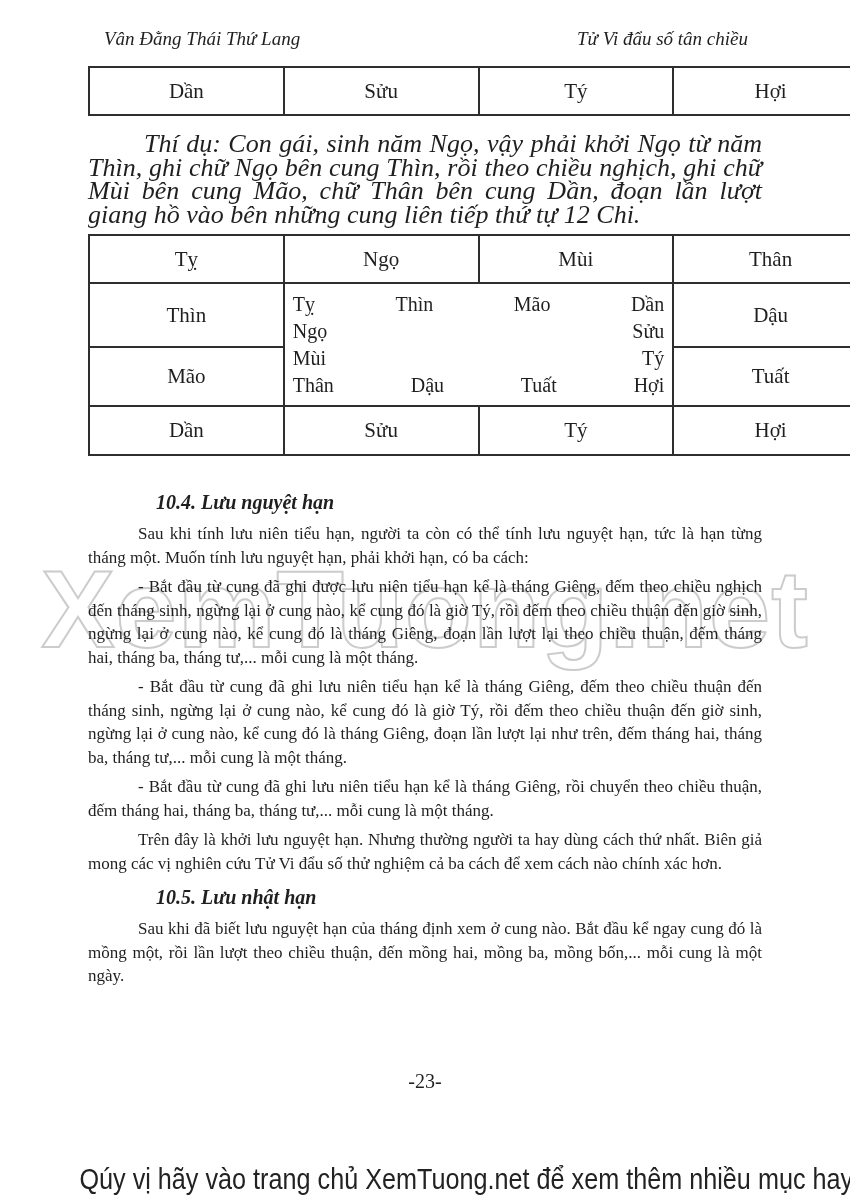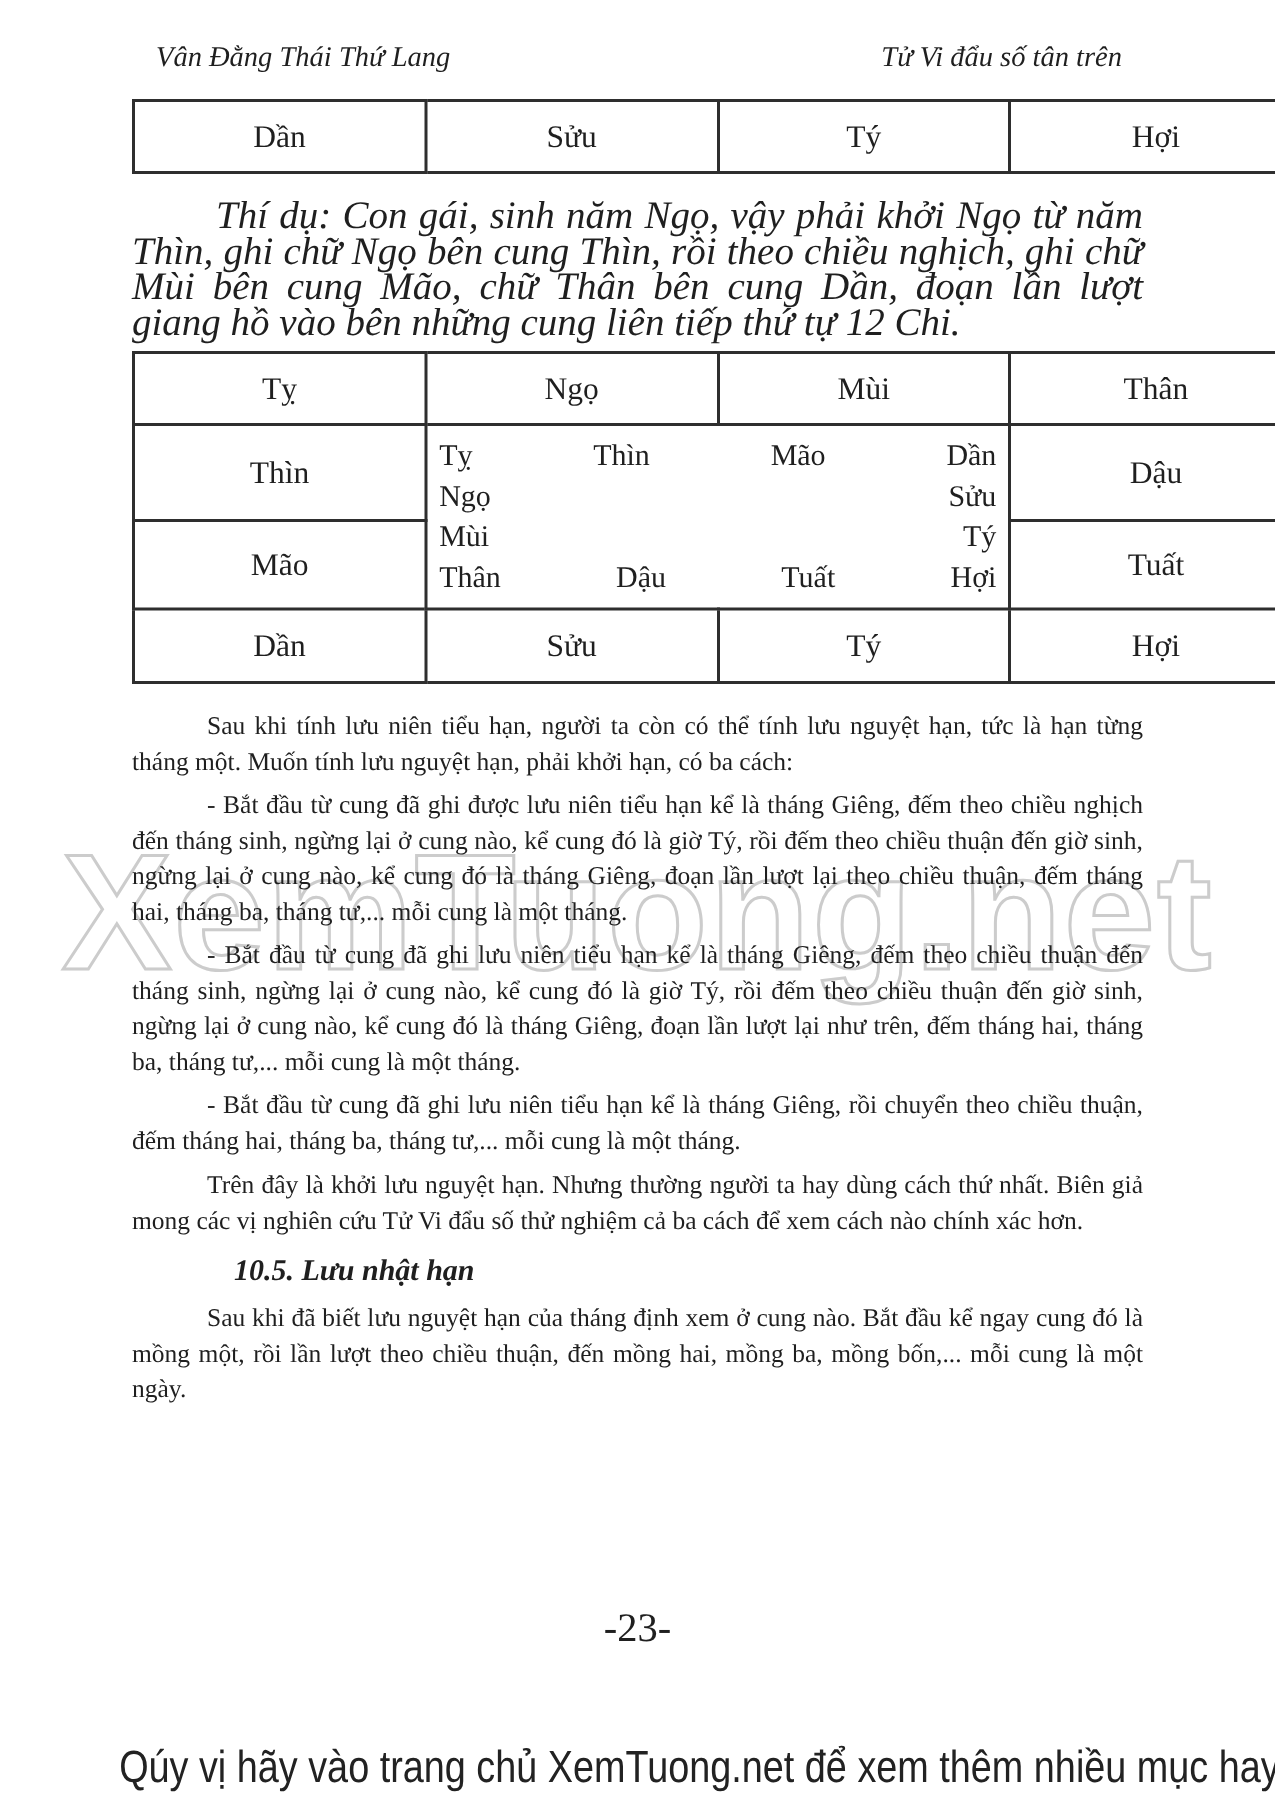--- a/index.html
+++ b/index.html
@@ -33,38 +33,38 @@
   .para.first{margin-top:8px;}
   
   .watermark{
     position:absolute;z-index:0;top:545px;left:50%;transform:translateX(-50%);
     font-family:"Liberation Sans", sans-serif;font-weight:bold;font-size:110px;
     white-space:nowrap;color:transparent;-webkit-text-stroke:2px #cccccc;
     letter-spacing:1px;user-select:none;
   }
   
   .page-number{position:absolute;z-index:1;top:1070px;left:0;width:100%;
-    text-align:center;font-size:27px;}
+    text-align:center;font-size:20px;}
   .footer{position:absolute;z-index:1;bottom:4px;left:0;width:100%;text-align:center;
     font-family:"Liberation Sans", sans-serif;font-size:30px;line-height:38px;
     color:#222222;white-space:nowrap;}
   .footer .squeeze{display:inline-block;transform:scaleX(0.84);transform-origin:center;}
 </style>
 </head>
 <body>
 
 <div class="page">
 
   <div class="watermark">XemTuong.net</div>
 
   <div class="content">
 
     <div class="header">
       <span>Vân Đằng Thái Thứ Lang</span>
-      <span>Tử Vi đẩu số tân trên</span>
+      <span>Tử Vi đẩu số tân chiều</span>
     </div>
 
     <table class="zodiac tbl-top">
       <tbody>
           <tr>
         <td>Dần</td>
         <td>Sửu</td>
         <td>Tý</td>
         <td>Hợi</td>
       </tr>
@@ -113,20 +113,21 @@
       </tr>
       <tr>
         <td class="r4">Dần</td>
         <td class="r4">Sửu</td>
         <td class="r4">Tý</td>
         <td class="r4">Hợi</td>
       </tr>
     </tbody>
       </table>
 
+    <h3 class="sec-heading">10.4. Lưu nguyệt hạn</h3>
     <p class="para first">Sau khi tính lưu niên tiểu hạn, người ta còn có thể tính lưu nguyệt hạn, tức là hạn từng tháng một. Muốn tính lưu nguyệt hạn, phải khởi hạn, có ba cách:</p>
     <p class="para">- Bắt đầu từ cung đã ghi được lưu niên tiểu hạn kể là tháng Giêng, đếm theo chiều nghịch đến tháng sinh, ngừng lại ở cung nào, kể cung đó là giờ Tý, rồi đếm theo chiều thuận đến giờ sinh, ngừng lại ở cung nào, kể cung đó là tháng Giêng, đoạn lần lượt lại theo chiều thuận, đếm tháng hai, tháng ba, tháng tư,... mỗi cung là một tháng.</p>
     <p class="para">- Bắt đầu từ cung đã ghi lưu niên tiểu hạn kể là tháng Giêng, đếm theo chiều thuận đến tháng sinh, ngừng lại ở cung nào, kể cung đó là giờ Tý, rồi đếm theo chiều thuận đến giờ sinh, ngừng lại ở cung nào, kể cung đó là tháng Giêng, đoạn lần lượt lại như trên, đếm tháng hai, tháng ba, tháng tư,... mỗi cung là một tháng.</p>
     <p class="para">- Bắt đầu từ cung đã ghi lưu niên tiểu hạn kể là tháng Giêng, rồi chuyển theo chiều thuận, đếm tháng hai, tháng ba, tháng tư,... mỗi cung là một tháng.</p>
     <p class="para">Trên đây là khởi lưu nguyệt hạn. Nhưng thường người ta hay dùng cách thứ nhất. Biên giả mong các vị nghiên cứu Tử Vi đẩu số thử nghiệm cả ba cách để xem cách nào chính xác hơn.</p>
 
     <h3 class="sec-heading" style="margin-top:10px;">10.5. Lưu nhật hạn</h3>
     <p class="para first">Sau khi đã biết lưu nguyệt hạn của tháng định xem ở cung nào. Bắt đầu kể ngay cung đó là mồng một, rồi lần lượt theo chiều thuận, đến mồng hai, mồng ba, mồng bốn,... mỗi cung là một ngày.</p>
 
   </div>

